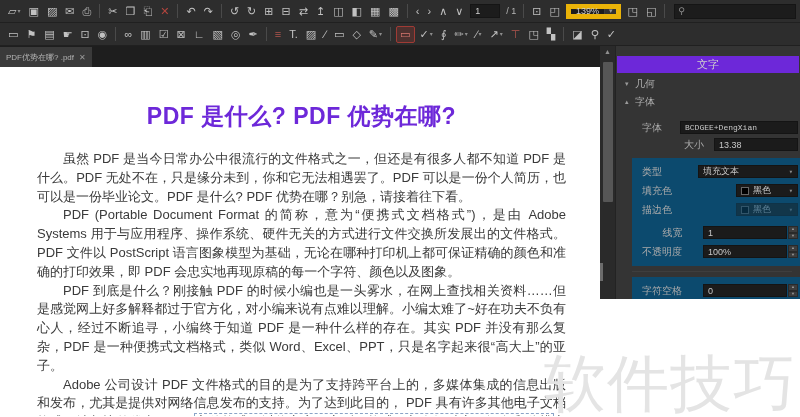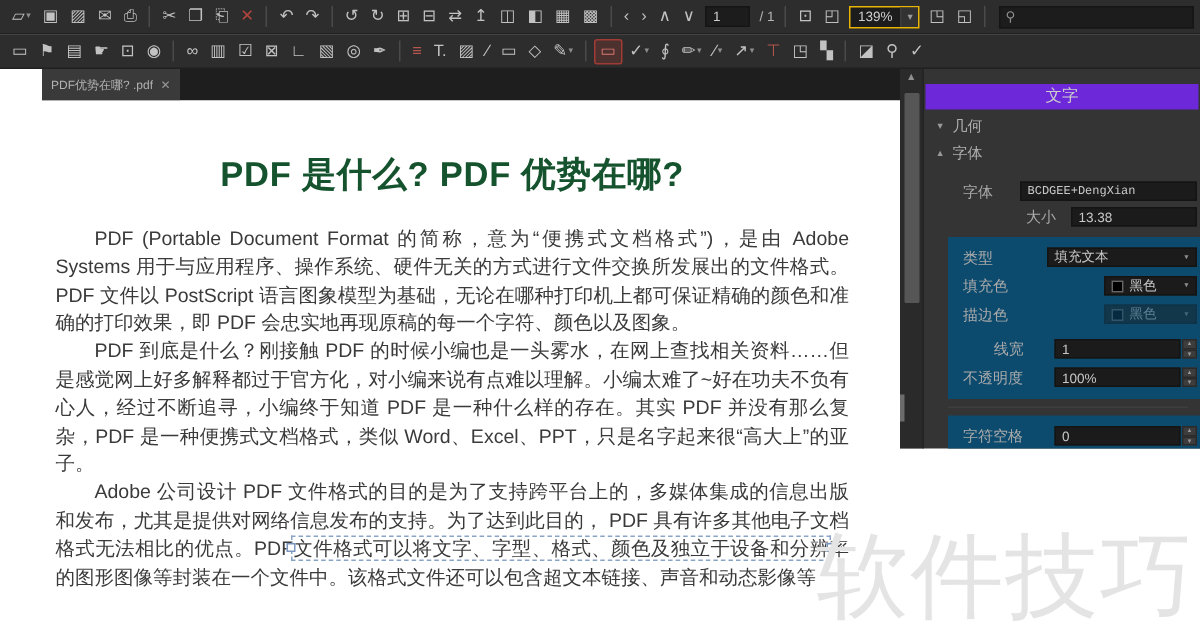--- a/index.html
+++ b/index.html
@@ -14,41 +14,41 @@
   .tb-row2{height:23px;}
   .tb-ic{display:inline-flex;align-items:center;justify-content:center;color:#c2c2c2;
          font-size:11px;line-height:1;padding:2px 3px;margin:0 1px;border-radius:2px;cursor:default;}
   .tb-ic .tb-caret{font-size:6px;color:#8d8d8d;margin-left:1px;}
   .tb-ic.active{border:1px solid #a03b35;background:rgba(160,60,55,.28);color:#d8766e;}
   .tb-sep{display:inline-block;width:1px;height:14px;background:#4a4a4a;margin:0 4px;}
   .tb-input{width:30px;height:14px;background:#1c1c1c;border:1px solid #151515;color:#cfcfcf;
             font-size:9px;padding:0 4px;margin:0 3px;}
   .tb-text{color:#b5b5b5;font-size:9px;margin:0 3px;}
   .tb-zoom{display:inline-flex;align-items:center;height:15px;background:#1c1c1c;
-           border:1px solid #eab308;margin:0 2px;}
+           border:5px solid #eab308;margin:0 2px;}
   .tb-zoom-val{color:#cfcfcf;font-size:9px;padding:0 5px;}
   .tb-zoom-caret{color:#9a9a9a;font-size:7px;padding:0 4px;border-left:1px solid #3c3c3c;background:#323232;height:100%;display:inline-flex;align-items:center;}
   .tb-search{display:inline-flex;align-items:center;flex:1;min-width:40px;height:15px;
              background:#1c1c1c;border:1px solid #151515;margin-left:5px;}
   .tb-search-ic{color:#8f8f8f;font-size:9px;padding:0 3px;}
   .tb-search-in{flex:1;min-width:10px;background:transparent;border:none;outline:none;color:#ccc;font-size:9px;}
 
   
   .content{position:relative;width:800px;height:370px;background:#fff;}
-  .tabbar{position:absolute;left:0;top:0;width:600px;height:21px;background:#1e1e1e;margin-left:28px;}
+  .tabbar{position:absolute;left:0;top:0;width:600px;height:21px;background:#1e1e1e;}
   .tab{display:inline-flex;align-items:center;height:21px;max-width:96px;background:#3a3a3a;
        color:#b3b3b3;font-size:8px;padding:0 6px;overflow:hidden;}
   .tab-label{overflow:hidden;text-overflow:clip;white-space:nowrap;}
   .tab-close{margin-left:5px;color:#9a9a9a;font-size:8px;}
 
   
   .doc{position:absolute;left:0;top:21px;width:600px;height:349px;background:#fff;
        overflow:hidden;color:#3a3a3a;}
   .doc-inner{padding:34px 34px 0 37px;}
-  .doc-title{margin:0 0 18px 0;text-align:center;font-size:23px;font-weight:bold;color:#14532d;
+  .doc-title{margin:0 0 18px 0;text-align:center;font-size:23px;font-weight:bold;color:#6d28d9;
              letter-spacing:.5px;}
   .para{margin:0;text-indent:2em;text-align:justify;font-size:13px;line-height:18.8px;}
   .sel{outline:1px dashed #8aa4c8;outline-offset:0;position:relative;}
   .sel::before,.sel::after{content:"";position:absolute;width:4px;height:4px;background:#fff;
              border:1px solid #7a95bd;top:50%;margin-top:-3px;}
   .sel::before{left:-4px;} .sel::after{right:-4px;}
 
   
   .rightside{position:absolute;left:600px;top:0;width:200px;height:253px;background:#343434;
              display:flex;overflow:hidden;}
@@ -181,20 +181,21 @@
       <div class="tab">
         <span class="tab-label">PDF优势在哪? .pdf</span>
         <span class="tab-close">✕</span>
       </div>
     </div>
 
     <div class="doc">
       <div class="doc-inner">
         <h1 class="doc-title">PDF 是什么? PDF 优势在哪?</h1>
         <div>
+            <p class="para"><span>虽然 PDF 是当今日常办公中很流行的文件格式之一，但还是有很多人都不知道 PDF 是什么。PDF 无处不在，只是缘分未到，你和它无法相遇罢了。PDF 可以是一份个人简历，也可以是一份毕业论文。PDF 是什么? PDF 优势在哪？别急，请接着往下看。</span></p>
             <p class="para"><span>PDF (Portable Document Format 的简称，意为“便携式文档格式”)，是由 Adobe Systems 用于与应用程序、操作系统、硬件无关的方式进行文件交换所发展出的文件格式。PDF 文件以 PostScript 语言图象模型为基础，无论在哪种打印机上都可保证精确的颜色和准确的打印效果，即 PDF 会忠实地再现原稿的每一个字符、颜色以及图象。</span></p>
             <p class="para"><span>PDF 到底是什么？刚接触 PDF 的时候小编也是一头雾水，在网上查找相关资料……但是感觉网上好多解释都过于官方化，对小编来说有点难以理解。小编太难了~好在功夫不负有心人，经过不断追寻，小编终于知道 PDF 是一种什么样的存在。其实 PDF 并没有那么复杂，PDF 是一种便携式文档格式，类似 Word、Excel、PPT，只是名字起来很“高大上”的亚子。</span></p>
             <p class="para"><span>Adobe 公司设计 PDF 文件格式的目的是为了支持跨平台上的，多媒体集成的信息出版和发布，尤其是提供对网络信息发布的支持。为了达到此目的， PDF 具有许多其他电子文档格式无法相比的优点。PDF</span><span class="sel">文件格式可以将文字、字型、格式、颜色及独立于设备和分辨</span><span>率的图形图像等封装在一个文件中。该格式文件还可以包含超文本链接、声音和动态影像等</span></p>
           </div>
       </div>
     </div>
 
     <div class="rightside">
       <div class="vscroll">
         <div class="vscroll-up">▲</div>

